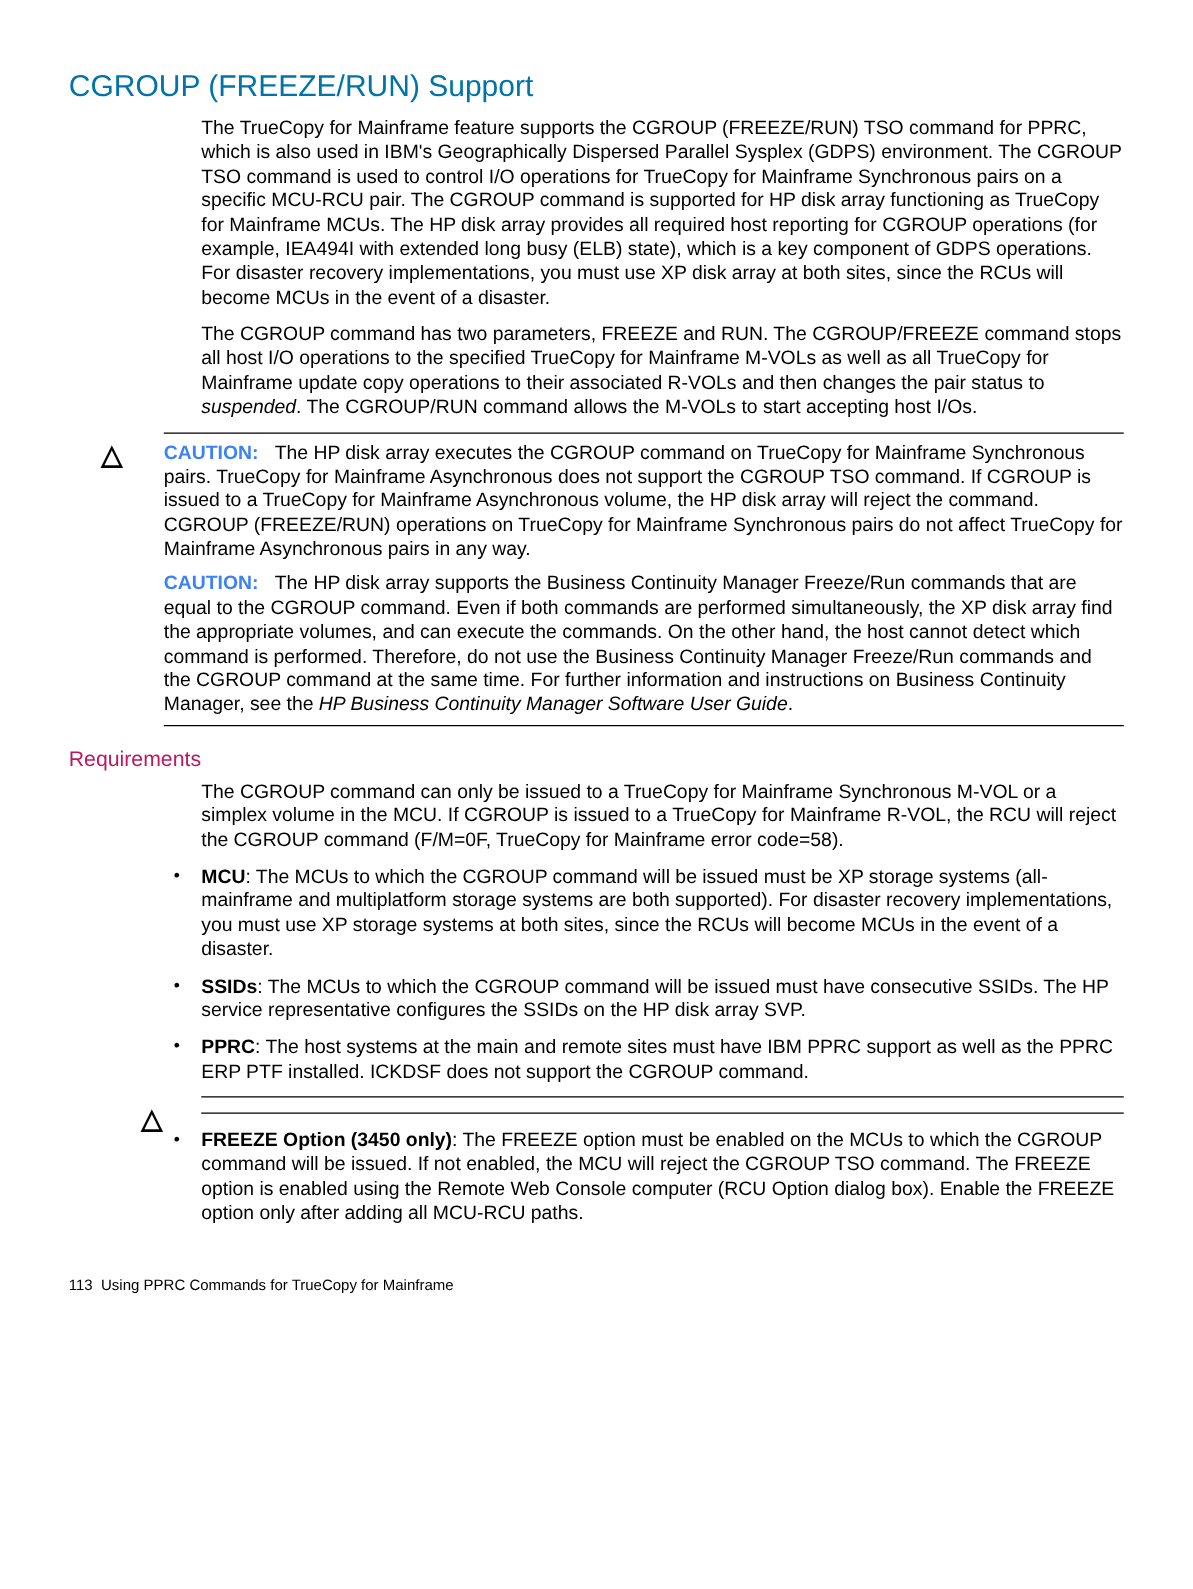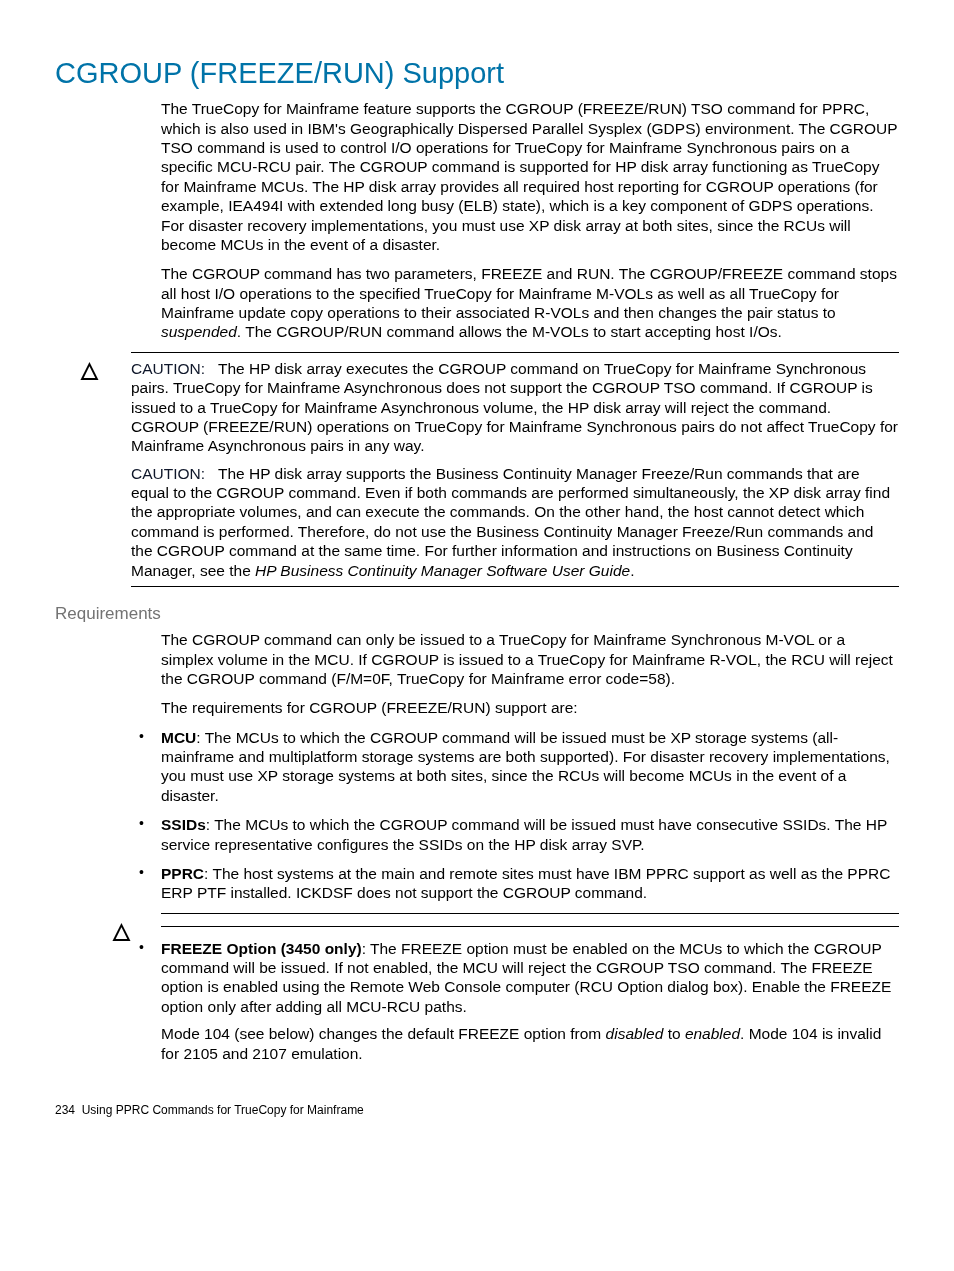--- a/index.html
+++ b/index.html
@@ -9,27 +9,27 @@
     color: #000;
     background: #fff;
     margin: 0;
     padding: 55px 55px 45px 55px;
     width: 954px;
     box-sizing: border-box;
   }
   .h1 {
     font-family: Arial, Helvetica, sans-serif;
     color: #0073a8;
-    font-size: 29px;
+    font-size: 24px;
     font-weight: normal;
     margin: 0 0 8px 0;
   }
   .h2 {
     font-family: Arial, Helvetica, sans-serif;
-    color: #737373;
+    color: #be185d;
     font-size: 17px;
     font-weight: normal;
     margin: 16px 0 6px 0;
   }
   .body-indent {
     margin-left: 106px;
   }
   .para {
     margin: 0 0 10px 0;
   }
@@ -42,22 +42,22 @@
   }
   .caution-icon {
     position: absolute;
     left: -50px;
     top: 6px;
     font-size: 22px;
     font-weight: bold;
     line-height: 1;
   }
   .caution-label {
-    font-weight: normal;
-    color: #0f172a;
+    font-weight: bold;
+    color: #3b82f6;
     text-align: center;
   }
   .caution-para {
     margin: 0 0 8px 0;
   }
   .caution-para:last-child {
     margin-bottom: 0;
   }
   .italic {
     font-style: italic;
@@ -113,21 +113,20 @@
 <div class="caution-block">
   <span class="caution-icon">△</span>
   <p class="caution-para"><span class="caution-label">CAUTION:</span>&nbsp;&nbsp;&nbsp;<span>The HP disk array executes the CGROUP command on TrueCopy for Mainframe Synchronous pairs. TrueCopy for Mainframe Asynchronous does not support the CGROUP TSO command. If CGROUP is issued to a TrueCopy for Mainframe Asynchronous volume, the HP disk array will reject the command. CGROUP (FREEZE/RUN) operations on TrueCopy for Mainframe Synchronous pairs do not affect TrueCopy for Mainframe Asynchronous pairs in any way.</span></p>
   <p class="caution-para"><span class="caution-label">CAUTION:</span>&nbsp;&nbsp;&nbsp;<span>The HP disk array supports the Business Continuity Manager Freeze/Run commands that are equal to the CGROUP command. Even if both commands are performed simultaneously, the XP disk array find the appropriate volumes, and can execute the commands. On the other hand, the host cannot detect which command is performed. Therefore, do not use the Business Continuity Manager Freeze/Run commands and the CGROUP command at the same time. For further information and instructions on Business Continuity Manager, see the </span><span class="italic">HP Business Continuity Manager Software User Guide</span><span>.</span></p>
 </div>
 
 <div class="h2">Requirements</div>
 
 <div class="body-indent">
   <p class="para">The CGROUP command can only be issued to a TrueCopy for Mainframe Synchronous M-VOL or a simplex volume in the MCU. If CGROUP is issued to a TrueCopy for Mainframe R-VOL, the RCU will reject the CGROUP command (F/M=0F, TrueCopy for Mainframe error code=58).</p>
-  <p class="para">The requirements for CGROUP (FREEZE/RUN) support are:</p>
 </div>
 
 <ul class="req-list">
   <li>
     <span class="li-bold">MCU</span><span>: The MCUs to which the CGROUP command will be issued must be XP storage systems (all-mainframe and multiplatform storage systems are both supported). For disaster recovery implementations, you must use XP storage systems at both sites, since the RCUs will become MCUs in the event of a disaster.</span>
   </li>
   <li>
     <span class="li-bold">SSIDs</span><span>: The MCUs to which the CGROUP command will be issued must have consecutive SSIDs. The HP service representative configures the SSIDs on the HP disk array SVP.</span>
   </li>
   <li>
@@ -137,19 +136,18 @@
 
 <div style="margin-left:76px;">
   <div class="nested-caution">
     <span class="caution-icon">△</span>
   </div>
 </div>
 
 <ul class="req-list">
   <li>
     <span class="li-bold">FREEZE Option (3450 only)</span><span>: The FREEZE option must be enabled on the MCUs to which the CGROUP command will be issued. If not enabled, the MCU will reject the CGROUP TSO command. The FREEZE option is enabled using the Remote Web Console computer (RCU Option dialog box). Enable the FREEZE option only after adding all MCU-RCU paths.</span>
-    <p class="para" style="margin-top:8px;margin-bottom:0;"><span>Mode 104 (see below) changes the default FREEZE option from </span><span class="italic">disabled</span><span> to </span><span class="italic">enabled</span><span>. Mode 104 is invalid for 2105 and 2107 emulation.</span></p>
   </li>
 </ul>
 
 <div class="footer">
-  <span>234</span>&nbsp;&nbsp;<span>Using PPRC Commands for TrueCopy for Mainframe</span>
+  <span>113</span>&nbsp;&nbsp;<span>Using PPRC Commands for TrueCopy for Mainframe</span>
 </div>
 
 </body></html>

